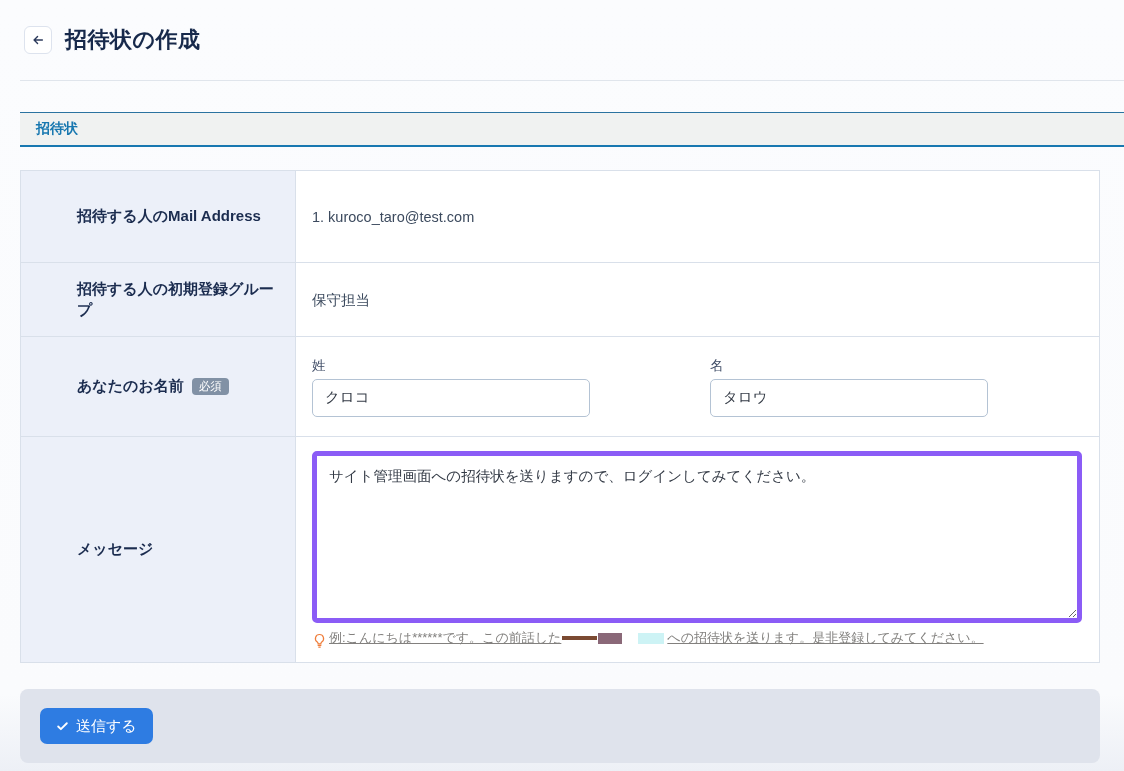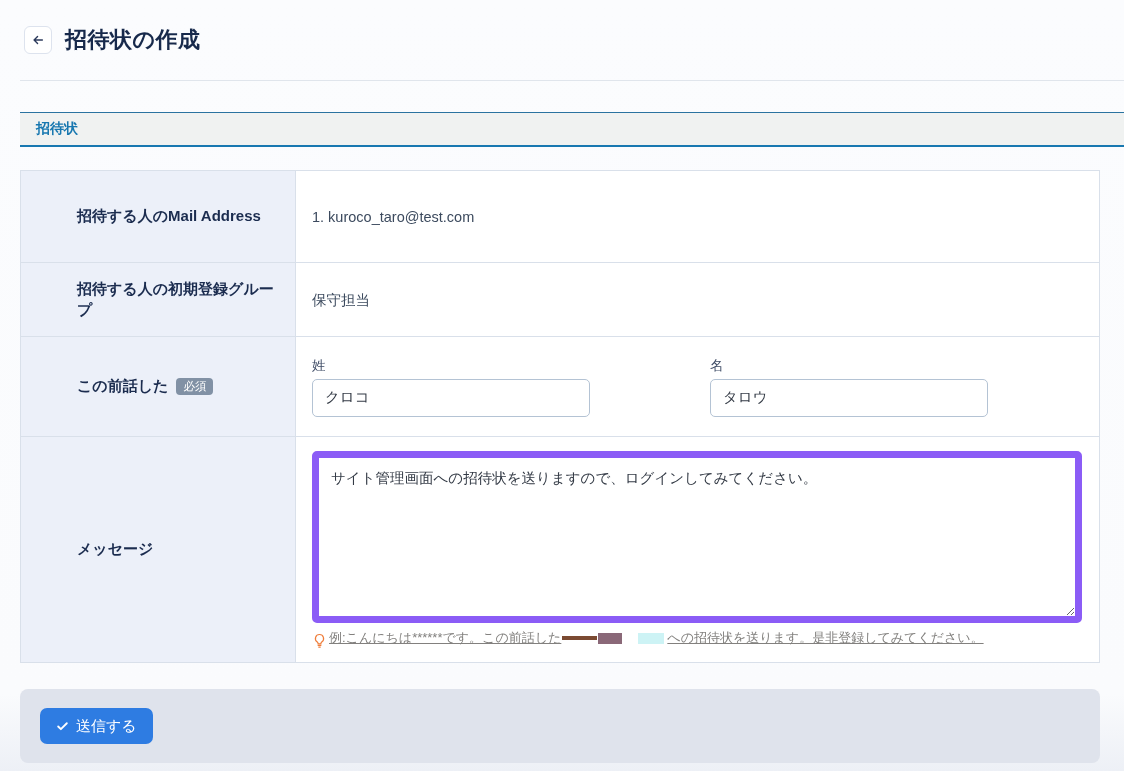--- a/index.html
+++ b/index.html
@@ -79,21 +79,21 @@
     width: 278px; height: 38px;
     border: 1px solid #b4c3d4; border-radius: 5px;
     padding: 0 12px; font-size: 14.5px; color: #333a45;
     font-family: "Liberation Sans", "DejaVu Sans", sans-serif;
     background: #ffffff; outline: none;
   }
 
   
   .message-textarea {
     width: 770px; height: 172px;
-    border: 7px solid #8b5cf6; border-radius: 5px;
+    border: 5px solid #8b5cf6; border-radius: 5px;
     padding: 10px 12px; font-size: 14.5px; color: #333a45; line-height: 1.5;
     font-family: "Liberation Sans", "DejaVu Sans", sans-serif;
     background: #ffffff; outline: none; resize: vertical;
   }
   .hint-line {
     margin-top: 5px; display: flex; align-items: flex-end;
     font-size: 13px; color: #82807e; line-height: 20px; white-space: nowrap; text-decoration: underline;
   }
   .bulb-icon { width: 15px; height: 15px; margin-right: 2px; flex: 0 0 auto; }
   .redact-brown { display: inline-block; width: 35px; height: 4px;  background: #7b4a32; margin: 0 1px; align-self: center; }
@@ -150,21 +150,21 @@
       <div class="label-cell">
         <span class="label-text">招待する人の初期登録グループ</span>
       </div>
       <div class="value-cell">
         <span class="value-line">保守担当</span>
       </div>
     </div>
 
     <div class="form-row row-name">
       <div class="label-cell">
-        <span class="label-text">この前話した</span>
+        <span class="label-text">あなたのお名前</span>
         <span class="required-badge">必須</span>
       </div>
       <div class="value-cell">
         <div class="name-fields">
           <div class="field-group">
             <label class="field-label">姓</label>
             <input class="text-input" type="text" value="クロコ" style="">
           </div>
           <div class="field-group">
             <label class="field-label">名</label>

